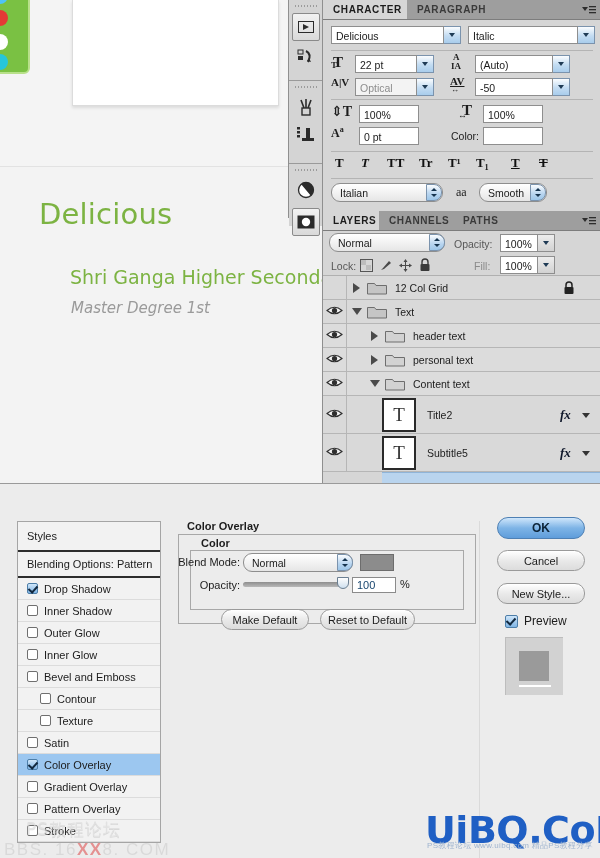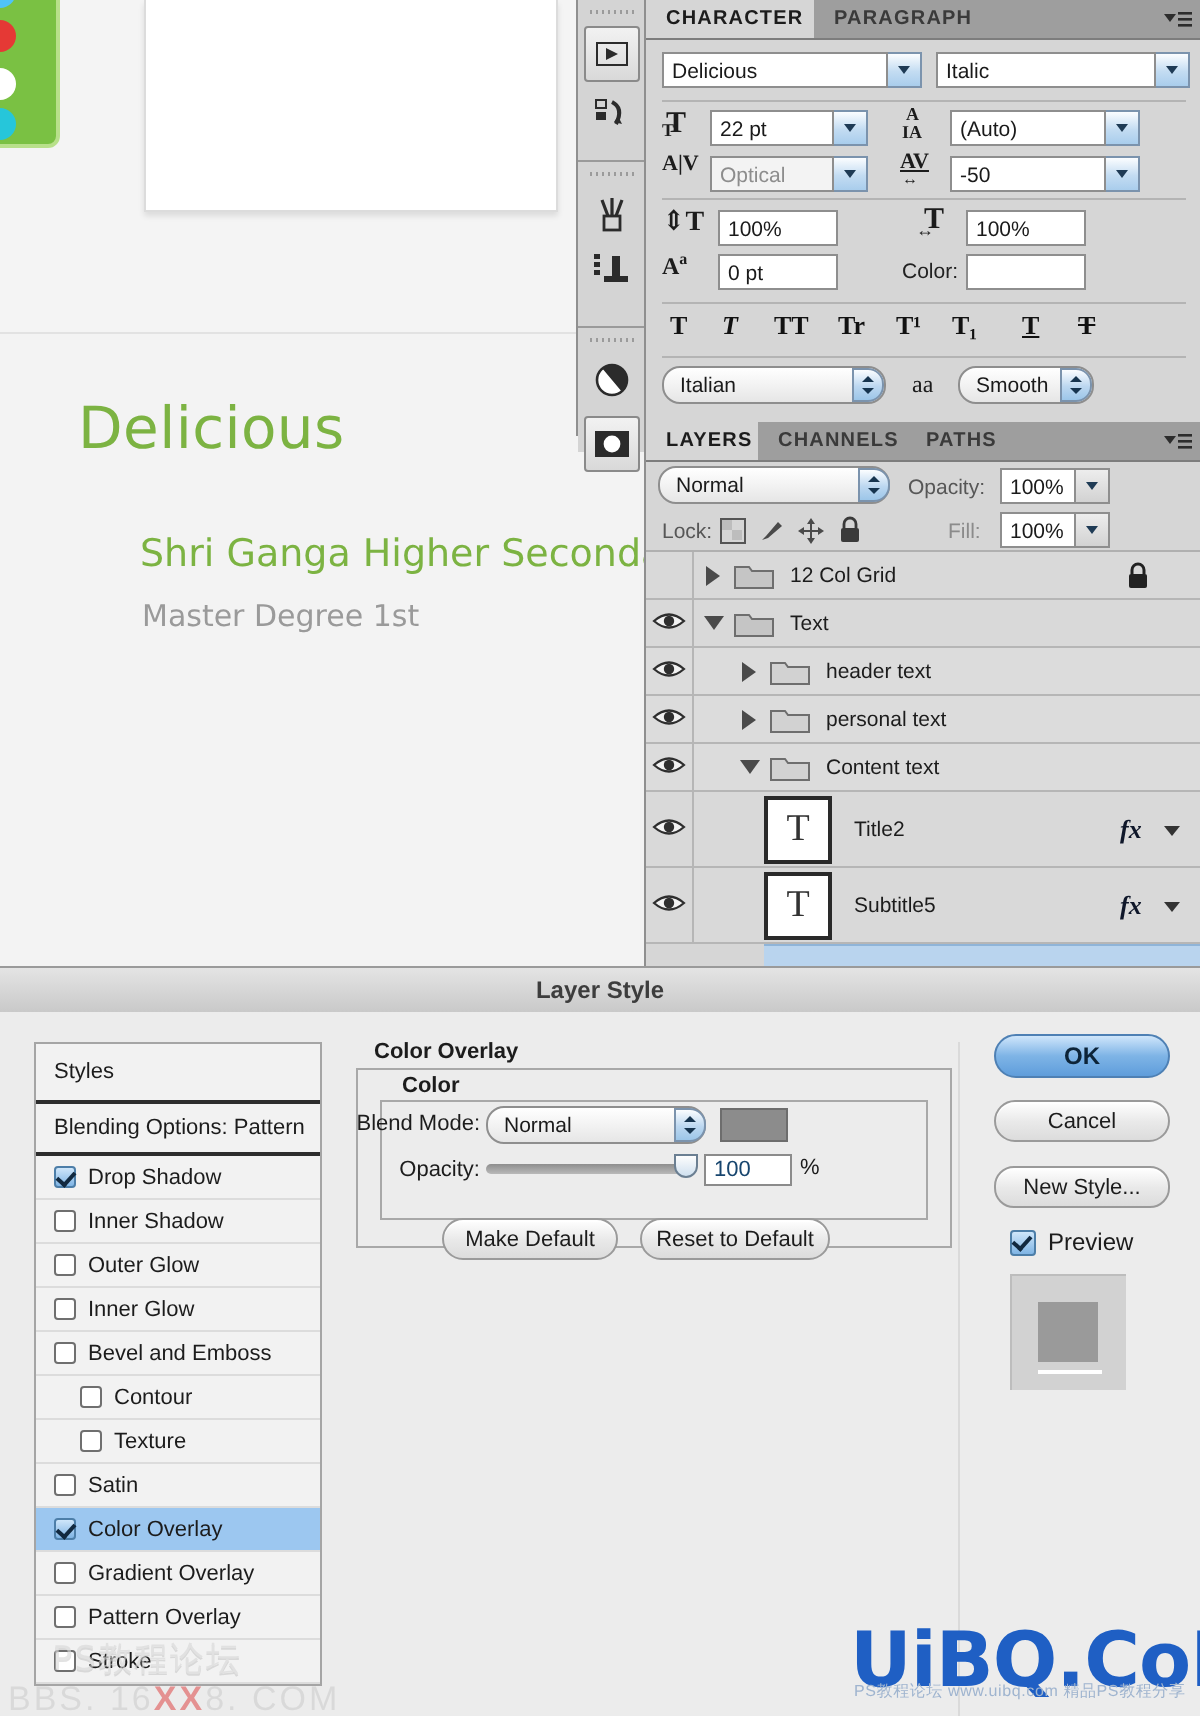--- a/index.html
+++ b/index.html
@@ -22,21 +22,21 @@
 
   #green-widget{left:-18px;top:-8px;width:44px;height:78px;background:#7ac143;
       border:2px solid #b8e08a;border-radius:6px;overflow:hidden;}
   #green-widget .dot{position:absolute;left:8px;width:16px;height:16px;border-radius:50%;}
 
   .doc-text{position:absolute;white-space:nowrap;}
   #edu-title{left:39px;top:197px;font-size:29px;color:#7cb342;
       font-family:"DejaVu Sans",sans-serif;font-weight:400;letter-spacing:.2px;}
   #edu-school{left:70px;top:266px;font-size:19px;color:#7cb342;
       font-family:"DejaVu Sans",sans-serif;}
-  #edu-degree{left:71px;top:299px;font-size:15px;color:#9a9a9a;
+  #edu-degree{left:71px;top:299px;font-size:15px;color:#9a9a9a;font-style:italic;
       font-family:"DejaVu Sans",sans-serif;}
 
   
   #icon-dock{left:288px;top:0;width:34px;height:218px;background:#d4d4d4;
       border-left:1px solid #8f8f8f;border-right:1px solid #8f8f8f;}
   .dock-group{position:relative;border-bottom:1px solid #9a9a9a;background:#d4d4d4;}
   .dock-grip{height:8px;background:
       repeating-linear-gradient(90deg,#9b9b9b 0 1px,transparent 1px 3px);
       background-position:center;background-repeat:repeat-x;
       background-size:auto 2px;margin:2px 6px 1px 6px;}
@@ -519,23 +519,20 @@
     <div class="lthumb" style="left:59px;top:2px;">T</div>
     <div class="lname" style="left:104px;top:13px;">Subtitle5</div>
     <div class="lfx" style="left:237px;top:11px;">fx</div>
     <div class="lfxtri" style="left:259px;top:17px;"></div>
   </div>
 
   <div class="abs" style="left:59px;top:261px;width:219px;height:11px;background:#b9d4ee;border-top:1px solid #8fb4d8;"></div>
 </div>
 
 <div class="abs" id="layer-style">
-  <div id="ls-titlebar">
-    <div id="ls-title">Layer Style</div>
-  </div>
 
   <div id="ls-body">
 
     <div id="styles-list">
       <div class="sl-head">Styles</div>
       <div class="sl-sub">Blending Options: Pattern</div>
 
       <div class="sl-item">
         <span class="cbx on"></span>
         <span>Drop Shadow</span>

